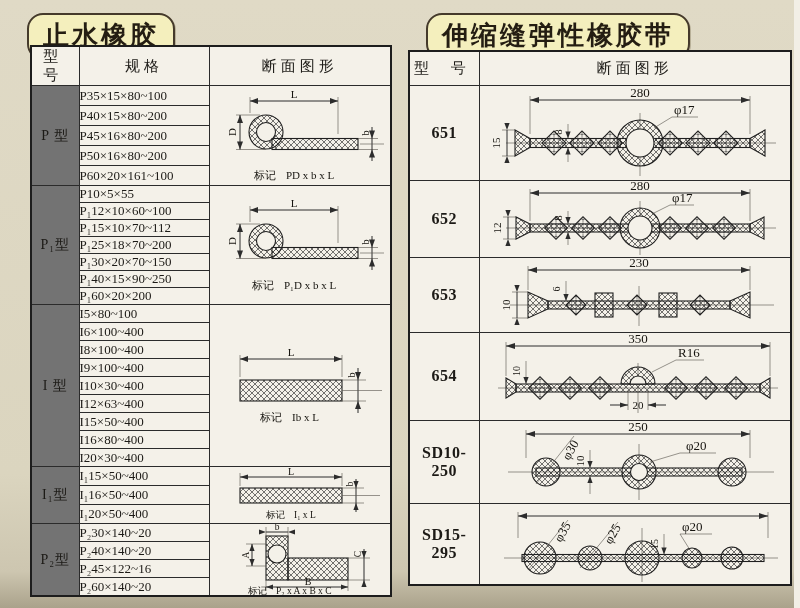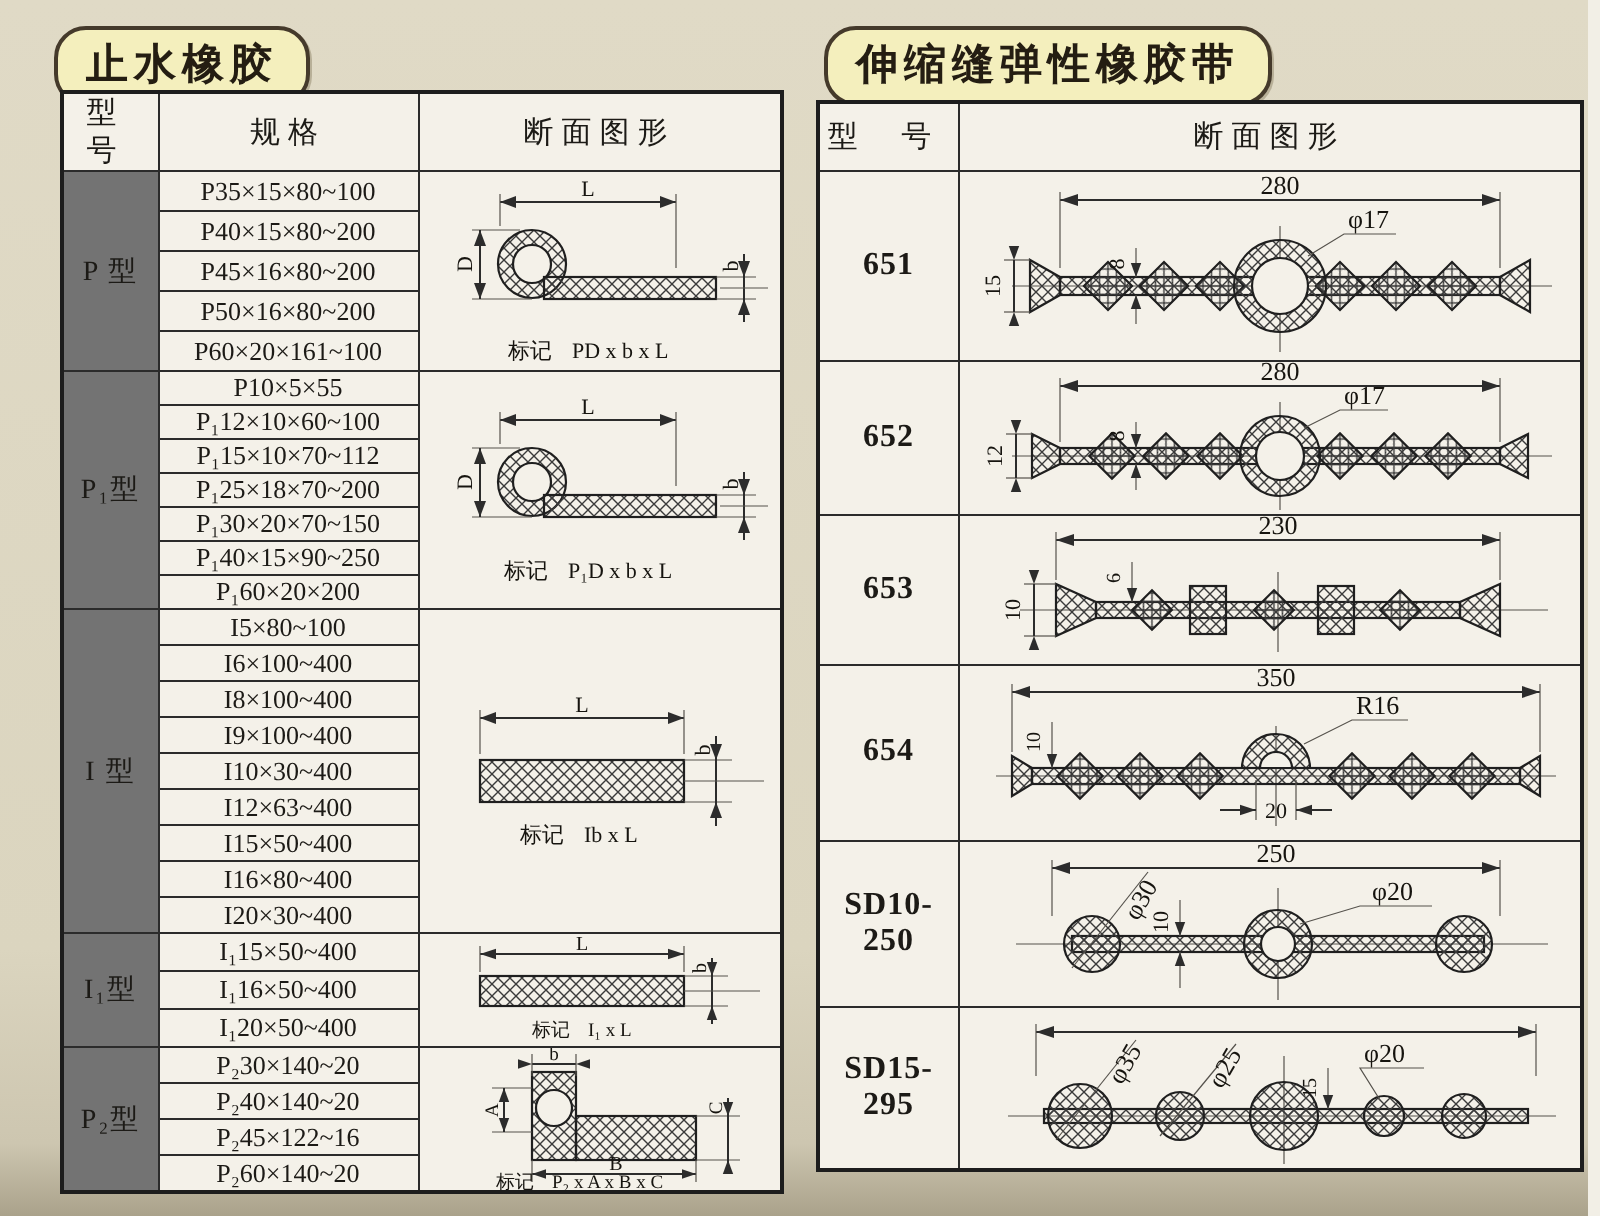--- a/index.html
+++ b/index.html
@@ -4,34 +4,34 @@
 <style>
   html,body{margin:0;padding:0;}
   body{
     width:800px;height:608px;position:relative;overflow:hidden;
     background:linear-gradient(180deg,#e0dac6 0%,#dbd5bf 78%,#cdc6b0 94%,#aaa28b 100%);
     font-family:"Liberation Serif","DejaVu Serif",serif;color:#1c1a16;
   }
   .edge-r{position:absolute;right:0;top:0;width:6px;height:608px;background:#f2efe6;}
   .badge{
     position:absolute;top:13px;background:#f4efbd;border:2px solid #453a2b;
-    border-radius:16px;padding:3px 14px 5px 14px;font-size:21px;font-weight:bold;
+    border-radius:16px;padding:3px 14px 5px 14px;font-size:26px;font-weight:bold;
     letter-spacing:3px;color:#241d12;box-shadow:1px 1px 0 #b8b098;
   }
   .badge-left{left:27px;}
-  .badge-right{left:412px;}
+  .badge-right{left:426px;}
   table.tbl{border-collapse:collapse;background:#f4f1e9;position:absolute;
     border:2px solid #1d1d1d;table-layout:fixed;}
   table.tbl td,table.tbl th{border:1px solid #2b2b2b;padding:0;overflow:hidden;}
   #left-table{left:30px;top:45px;width:360px;height:540px;}
   #right-table{left:408px;top:50px;width:382px;height:535px;}
   th.hd{font-weight:normal;font-size:15px;letter-spacing:4px;}
   th.hd-model{letter-spacing:9px;}
   td.model{font-size:14px;text-align:center;letter-spacing:1px;background:#737373;}
-  td.spec{font-size:13px;text-align:center;white-space:nowrap;}
+  td.spec{font-size:13px;white-space:nowrap;}
   td.diag{text-align:center;vertical-align:middle;background:#f4f1e9;}
   td.rmodel{font-size:16px;text-align:center;letter-spacing:0.5px;font-weight:bold;}
   tr.g0{height:20px;} tr.g1{height:16px;} tr.g2{height:18px;}
   tr.g3{height:19px;} tr.g4{height:18px;}
   tr.hrow{height:22px;} tr.rhrow{height:34px;}
   tr.r651{height:95px;} tr.r652{height:77px;} tr.r653{height:75px;}
   tr.r654{height:88px;} tr.rsd10{height:83px;} tr.rsd15{height:62px;}
   svg{display:block;margin:0 auto;}
   svg .ln{stroke:#2c2c2c;stroke-width:1;fill:none;}
   svg .thin{stroke:#55524c;stroke-width:0.6;fill:none;}

